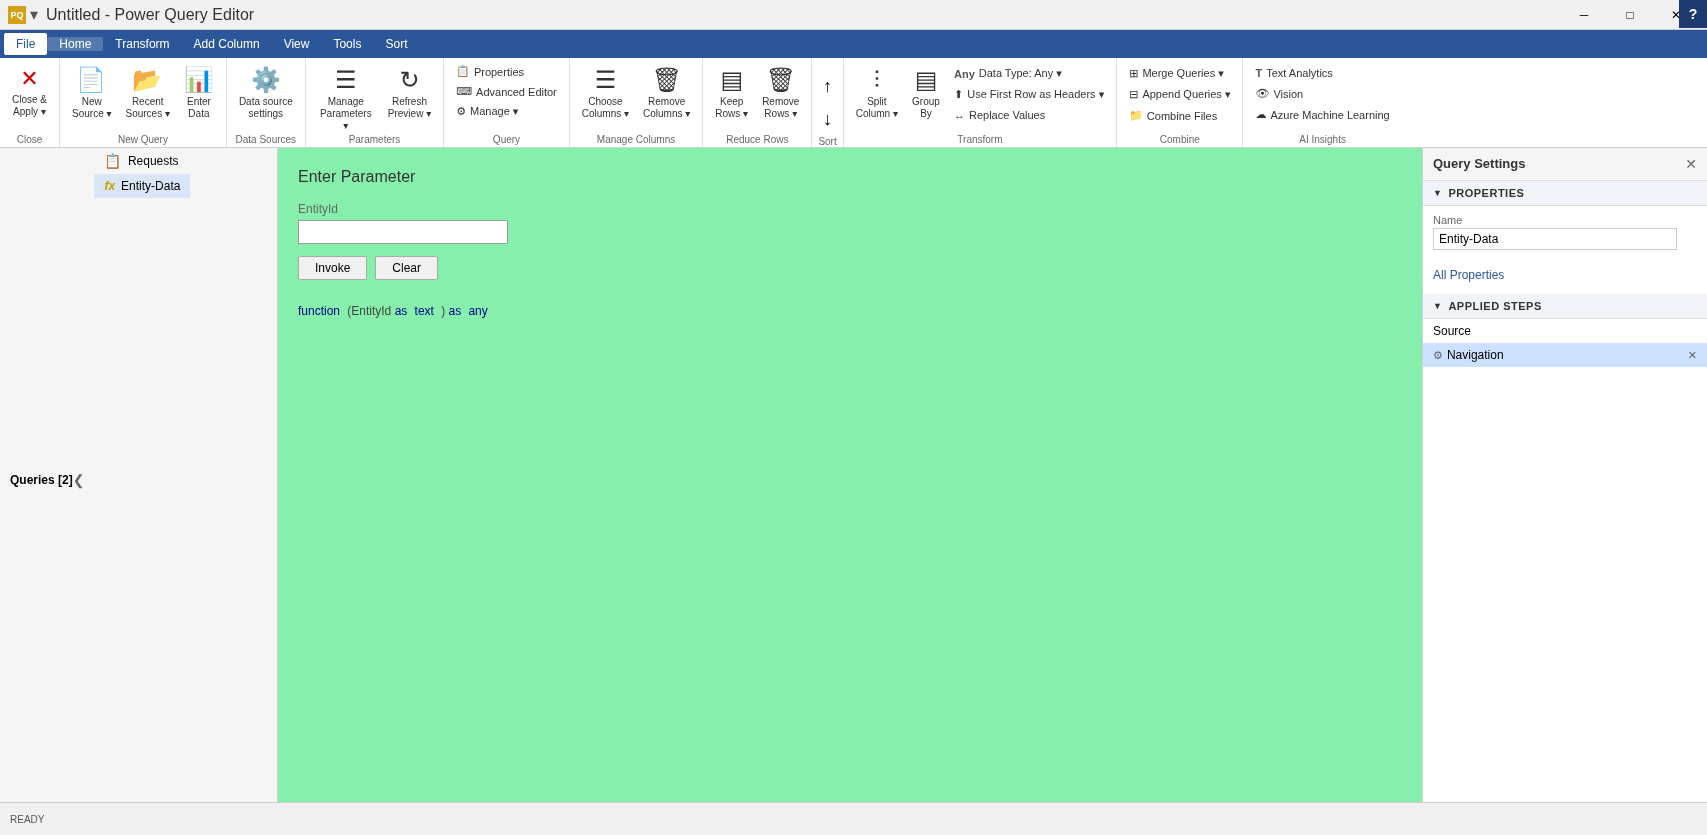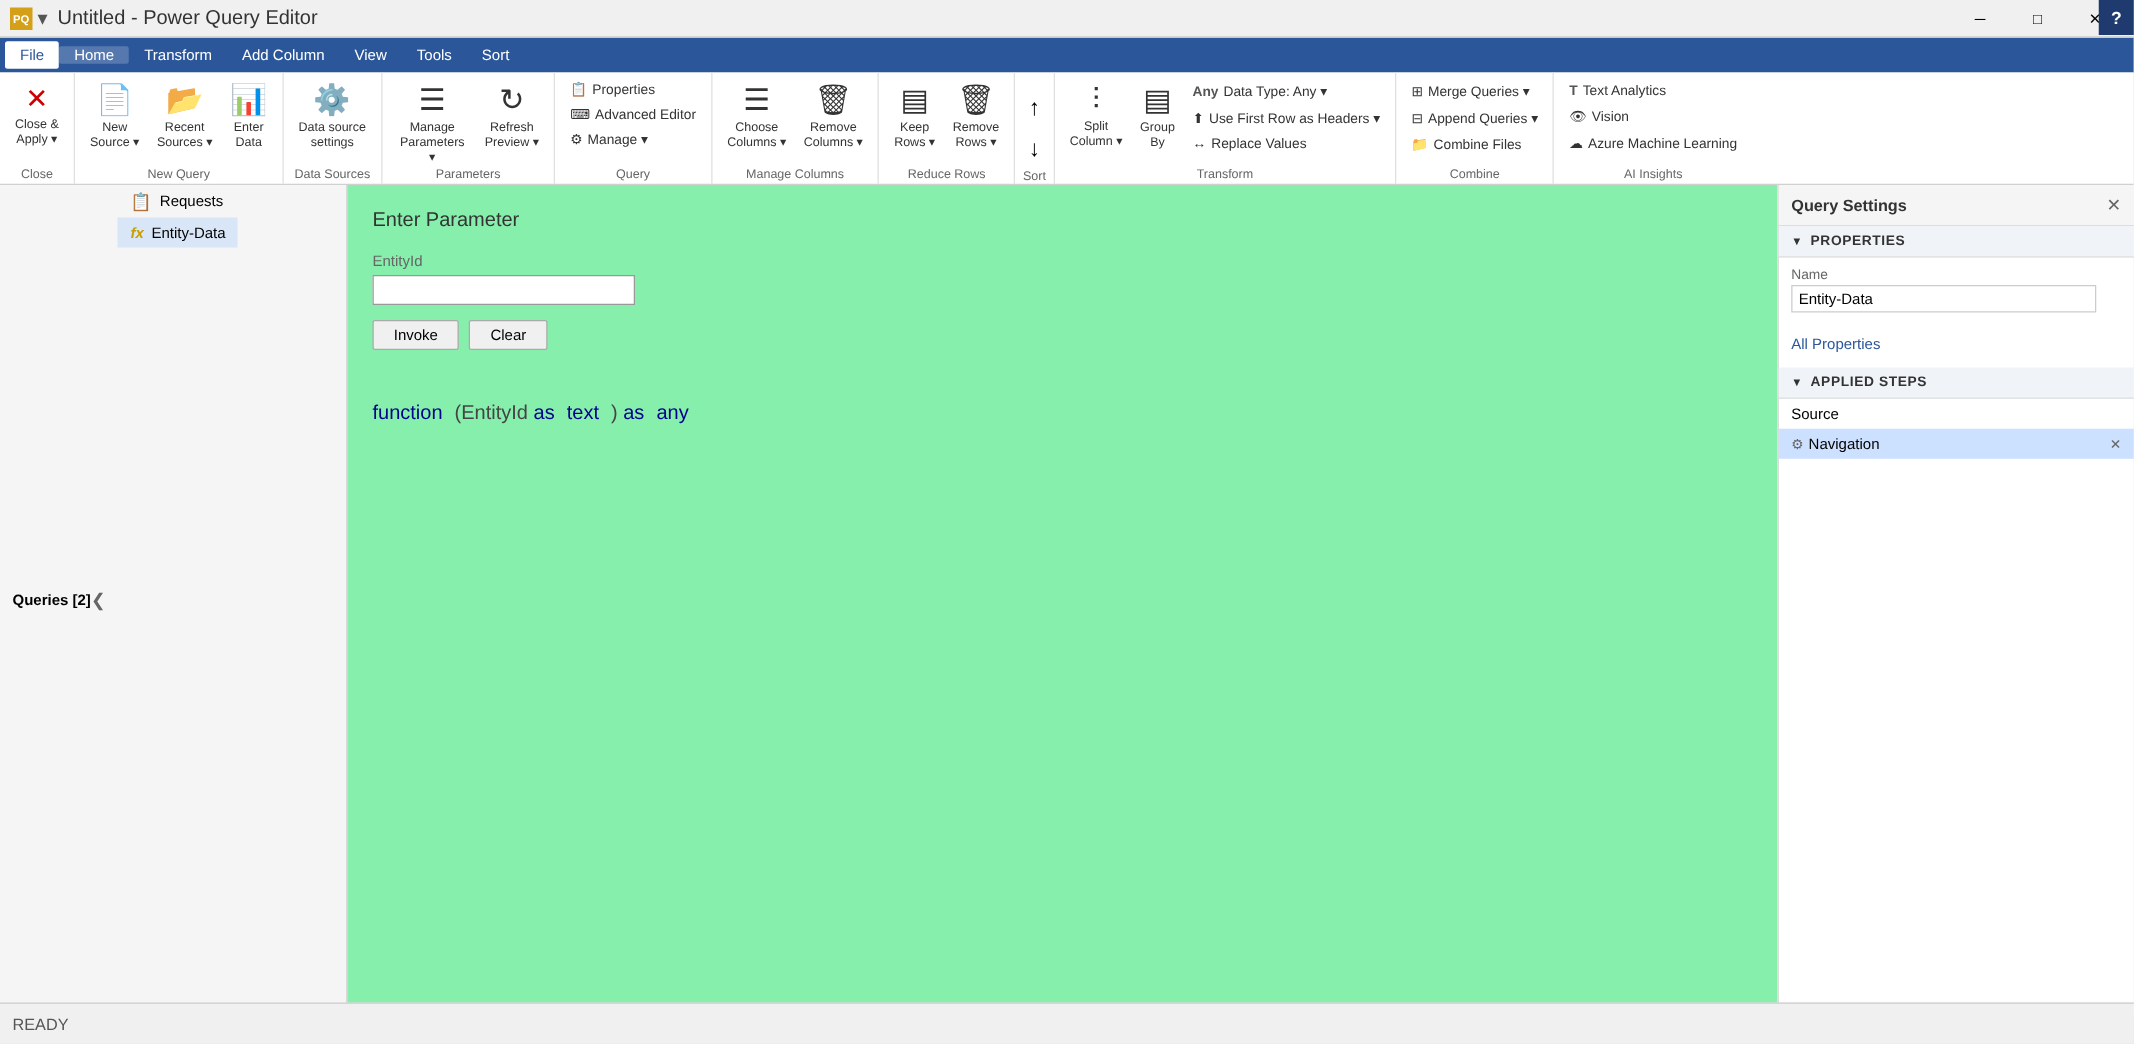--- a/index.html
+++ b/index.html
@@ -163,41 +163,41 @@
     }
     .param-btn {
       padding: 4px 16px;
       border: 1px solid #aaa;
       background: #f0f0f0;
       cursor: pointer;
       font-size: 12px;
       border-radius: 2px;
     }
     .function-text {
-      margin-top: 40px;
-      font-size: 16px;
+      margin-top: 24px;
+      font-size: 12px;
       color: #444;
       font-family: 'Consolas', monospace;
     }
 
     
     #right-panel {
       position: absolute;
       right: 0;
       top: 148px;
       width: 285px;
       bottom: 22px;
       background: white;
       border-left: 1px solid #d0d0d0;
       display: flex;
       flex-direction: column;
     }
     #right-panel-header {
       display: flex;
-      align-items: center;
+      align-items: flex-start;
       justify-content: space-between;
       padding: 8px 10px;
       border-bottom: 1px solid #ddd;
       background: #f5f5f5;
     }
     #right-panel-header .title { font-size: 13px; font-weight: 600; color: #333; }
     .section-header {
       display: flex;
       align-items: center;
       padding: 6px 10px;
@@ -239,21 +239,21 @@
       position: absolute;
       bottom: 0;
       left: 0;
       right: 0;
       height: 22px;
       background: #f0f0f0;
       border-top: 1px solid #ccc;
       display: flex;
       align-items: center;
       padding: 16px 10px;
-      font-size: 13px;
+      font-size: 10px;
       color: #555;
     }
 
     
     .help-btn {
       position: absolute;
       right: 0;
       top: 0;
       width: 28px;
       height: 28px;

